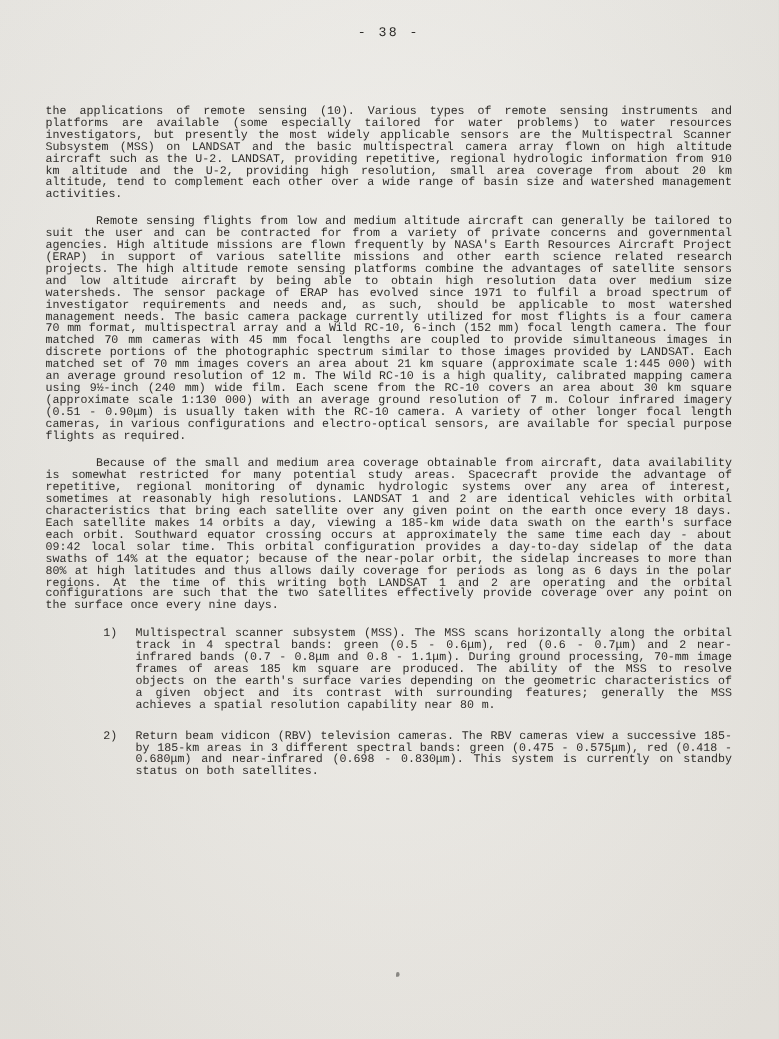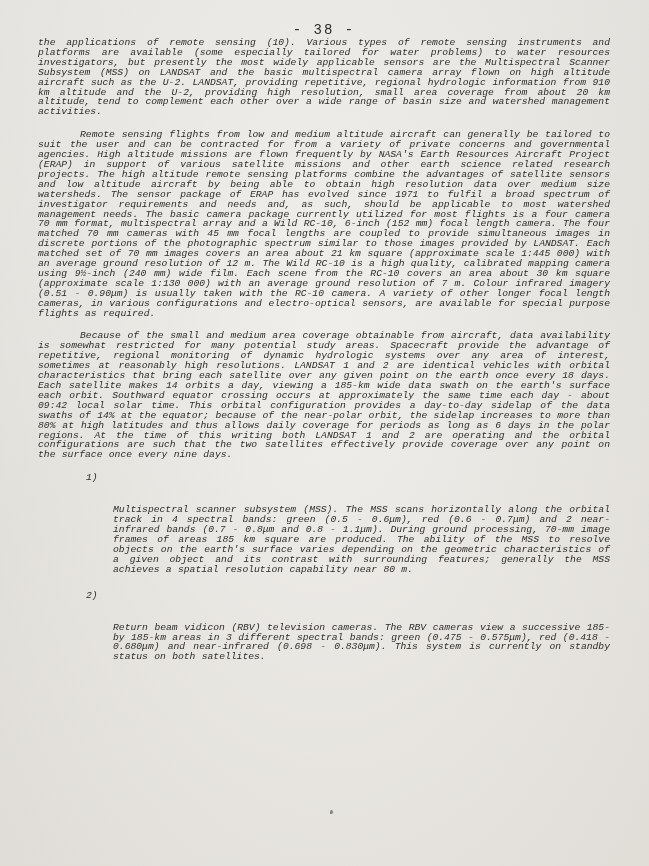--- a/index.html
+++ b/index.html
@@ -14,36 +14,36 @@
     position: absolute;
     inset: 0;
     background:
       radial-gradient(ellipse at 50% 40%, rgba(255,255,255,0.35), rgba(0,0,0,0.04) 95%),
       linear-gradient(160deg, #edebe6 0%, #e7e5df 45%, #eae7e1 100%);
     padding: 22px 39px 0 38px;
     color: #2e2c29;
   }
   .page-number {
     text-align: center;
-    font-size: 14px;
+    font-size: 11px;
     letter-spacing: 2px;
+    margin-bottom: 54px;
   }
   .body-text {
     font-size: 9.7px;
     line-height: 9.9px;
     text-align: justify;
     word-spacing: 0.5px;
-    font-style: italic;
   }
   .para { margin-bottom: 13px; }
   .para.indent { text-indent: 42px; }
   .numbered-list { padding-left: 48px; }
   .list-item { display: flex; margin-bottom: 16px; }
   .list-marker { width: 27px; flex-shrink: 0; }
-  .list-text { flex: 1; text-align: justify; margin-top: 32px; }
+  .list-text { flex: 1; text-align: justify; }
   .stray-mark {
     position: absolute;
     left: 330px;
     top: 810px;
     width: 3px;
     height: 4px;
     border-radius: 50% 50% 50% 0;
     background: rgba(60,58,55,0.55);
   }
 </style>

